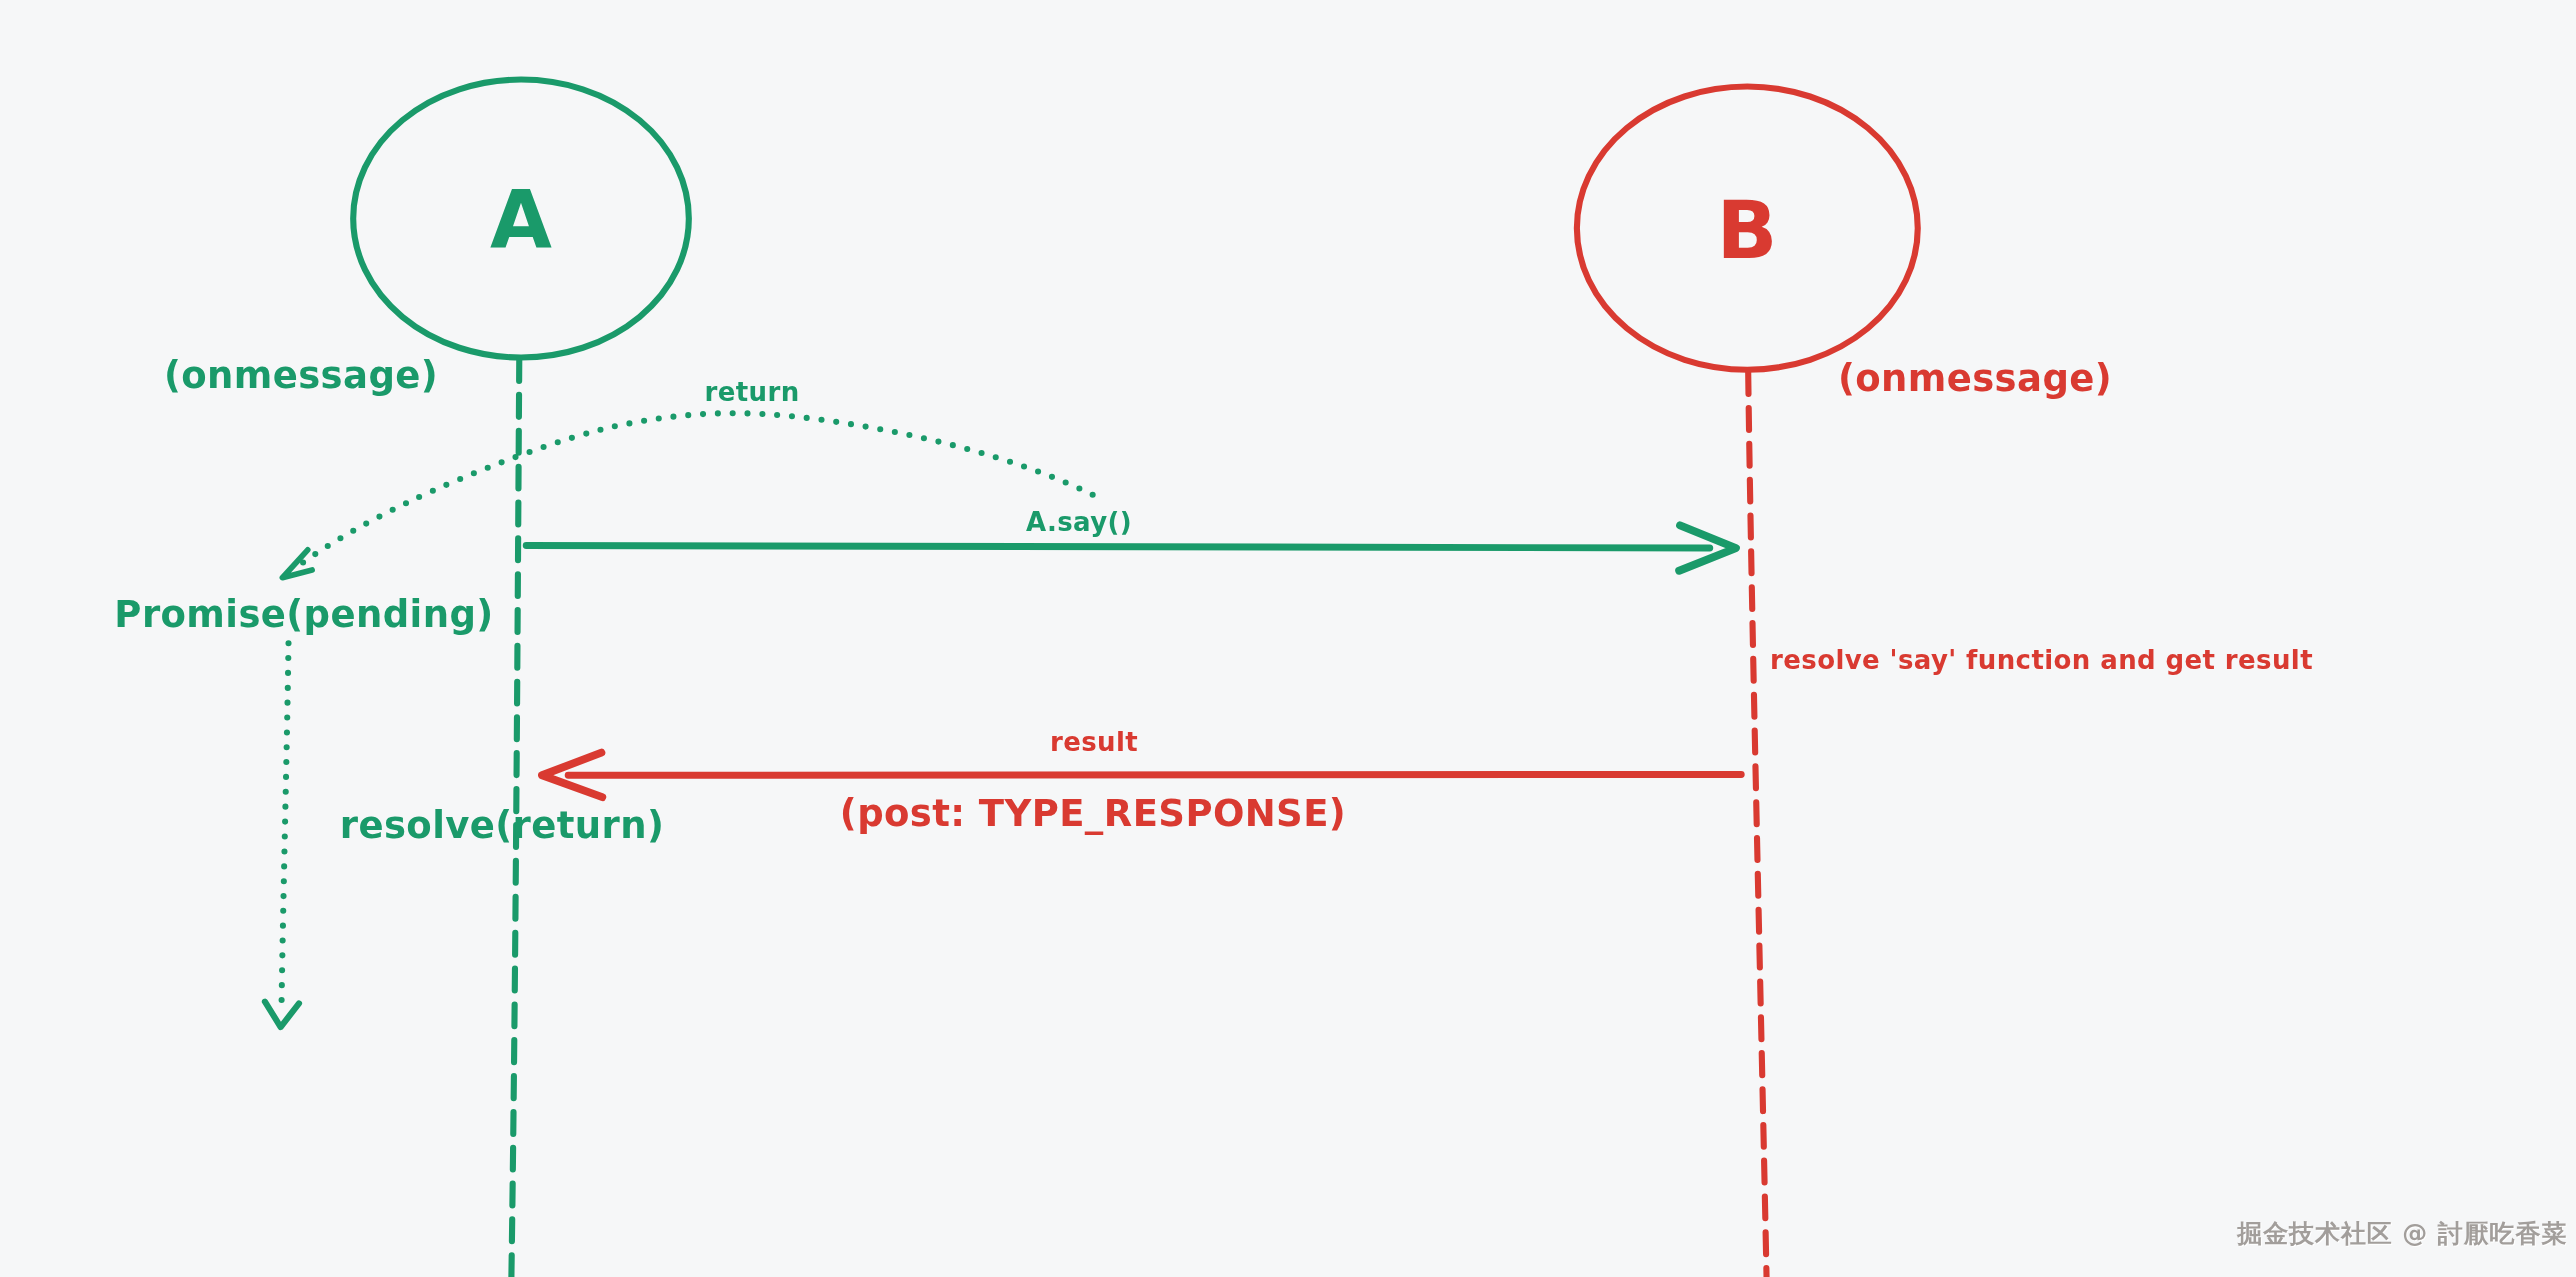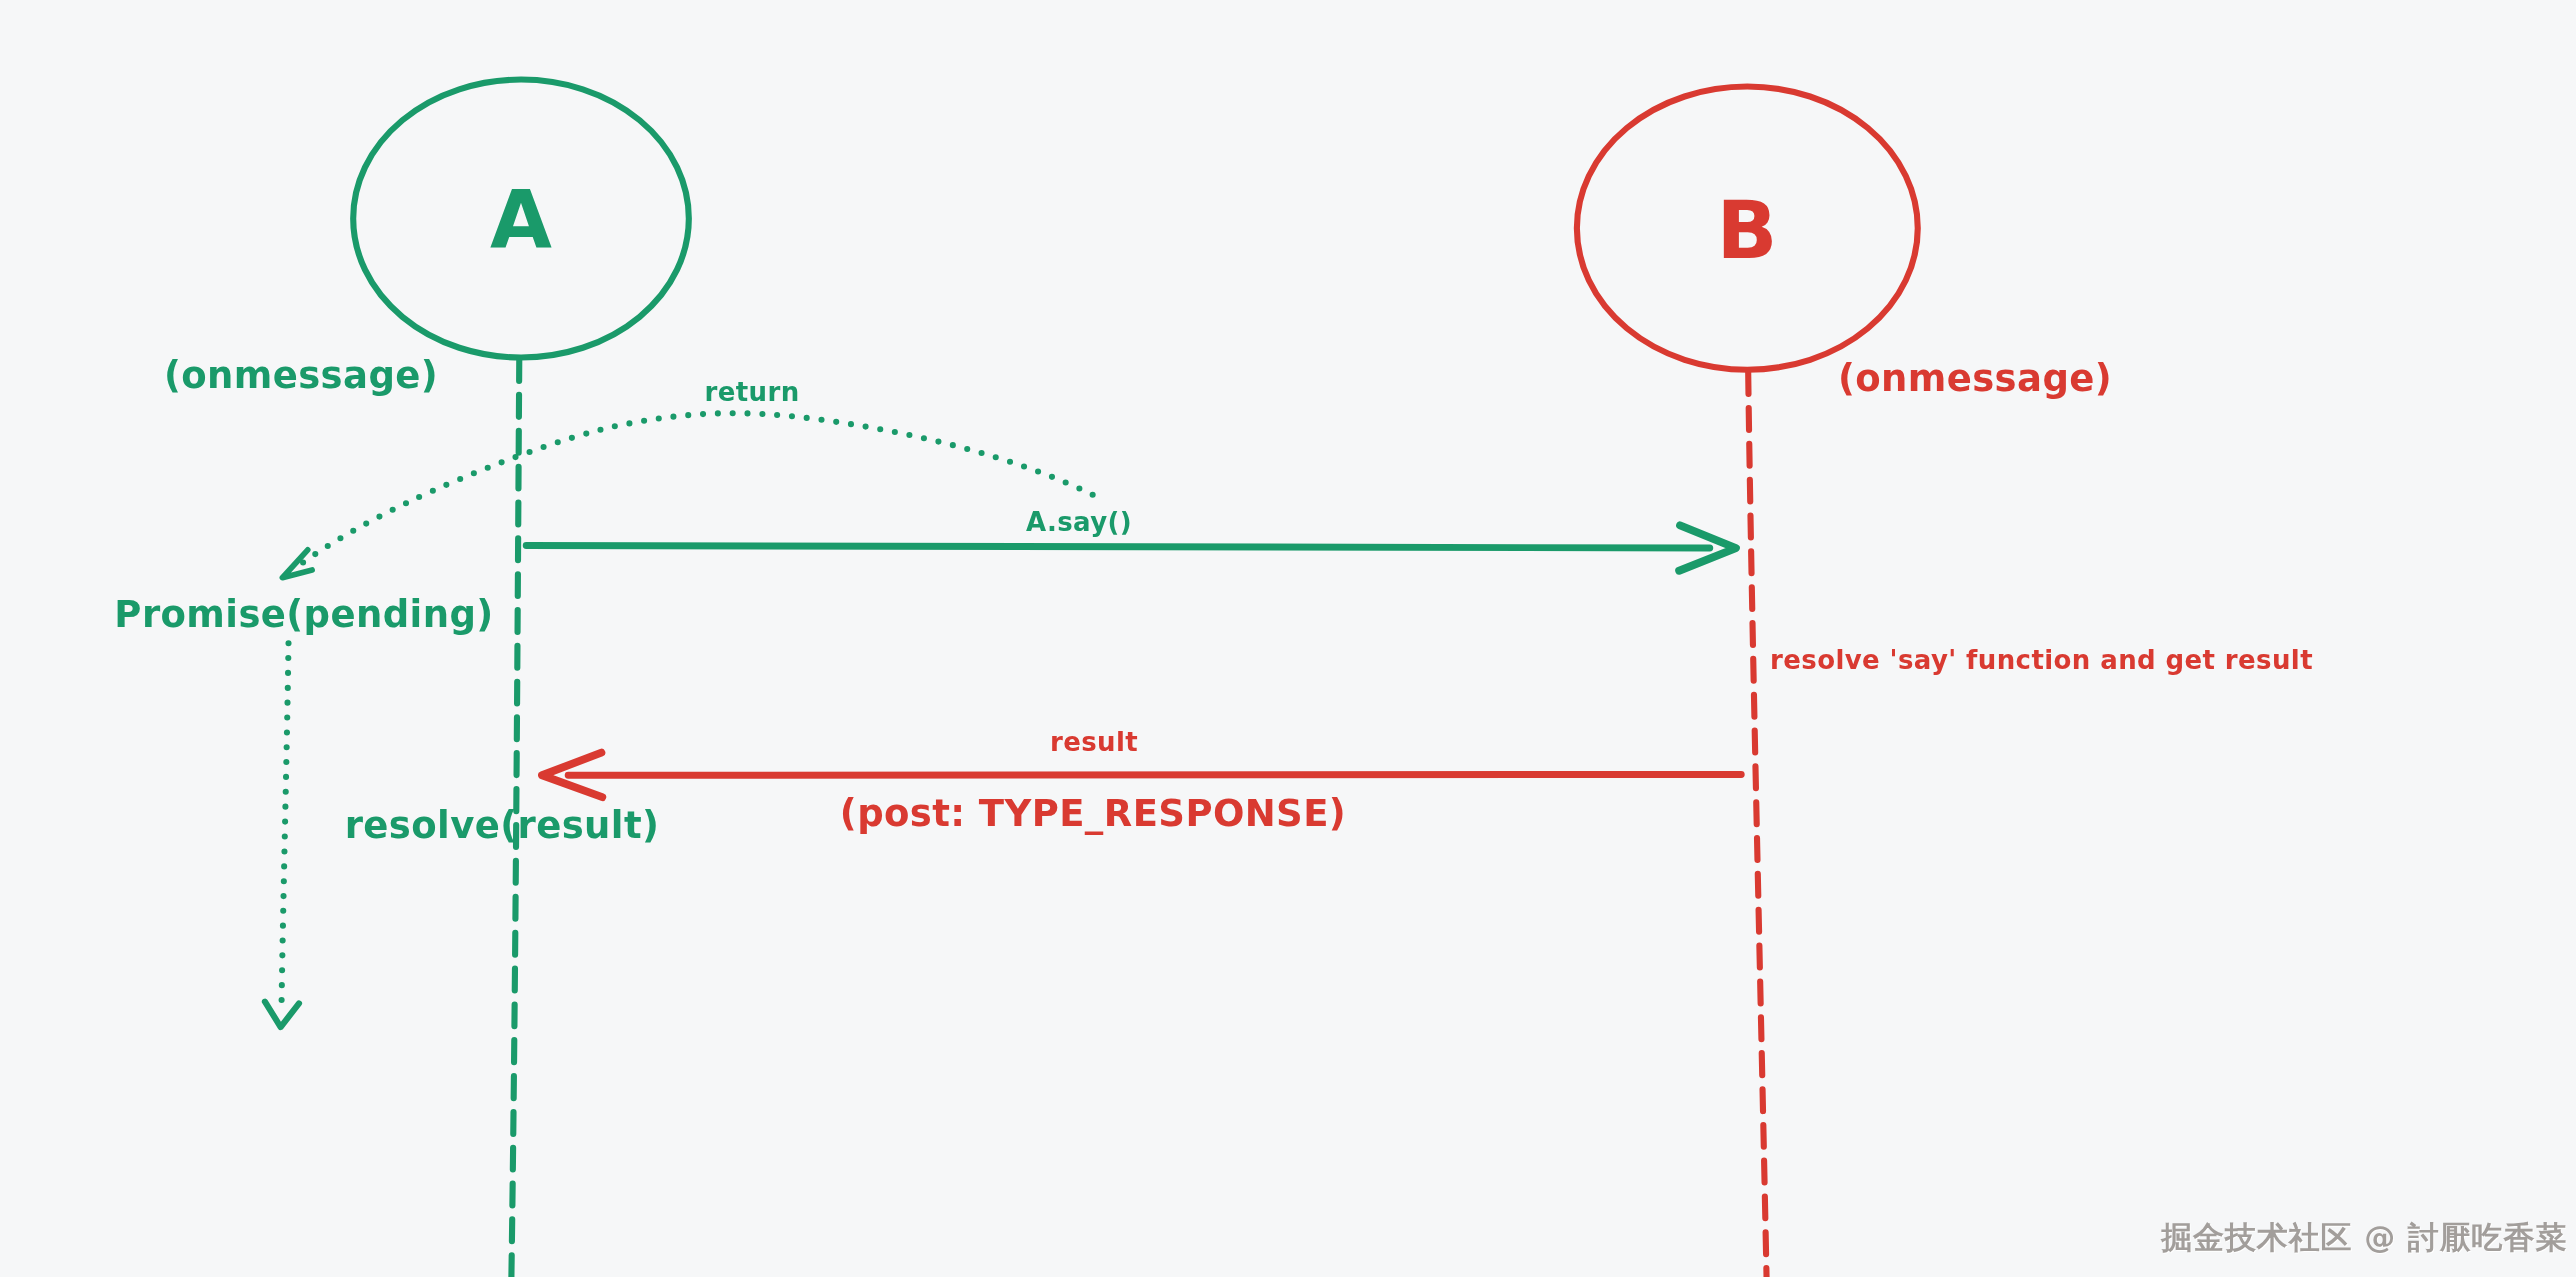--- a/index.html
+++ b/index.html
@@ -36,21 +36,21 @@
   }
   .f42 { font-size: 37px; }
   .f40 { font-size: 26px; }
   .lbl-left {
     transform: translate(0, -50%);
   }
   #watermark {
     position: absolute;
     right: 8.7px;
     top: 1217px;
-    font-size: 31px;
+    font-size: 25px;
     font-weight: 700;
     color: #a29e9b;
     text-shadow: 0.9px 0.9px 0 #ffffff;
     letter-spacing: 0.9px;
   }
 </style>
 </head>
 <body>
 
 <div id="canvas" style="background: rgb(246, 247, 248);">
@@ -86,20 +86,20 @@
 
   <div class="lbl green f40" style="left:752px; top:392px;">return</div>
 
   <div class="lbl green f40" style="left:1079px; top:522px;">A.say()</div>
 
   <div class="lbl lbl-left red f40" style="left:1770px; top:660px;">resolve 'say' function and get result</div>
 
   <div class="lbl red f40" style="left:1094px; top:742px;">result</div>
   <div class="lbl red f42" style="left:1093px; top:813px;">(post: TYPE_RESPONSE)</div>
 
-  <div class="lbl green f42" style="left:502px; top:825px;">resolve(result)</div>
+  <div class="lbl green f42" style="left:502px; top:825px;">resolve(return)</div>
 
   <div class="lbl green f42" style="left:304px; top:614px;">Promise(pending)</div>
 
   <div id="watermark" style="color: rgb(162, 158, 155);">掘金技术社区 @ 討厭吃香菜</div>
 
 </div>
 
 
 </body></html>

